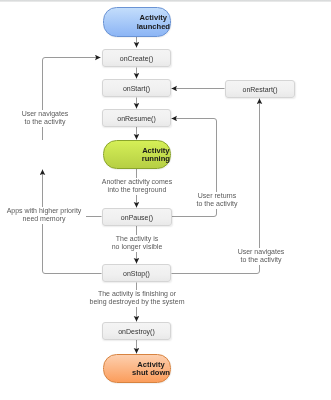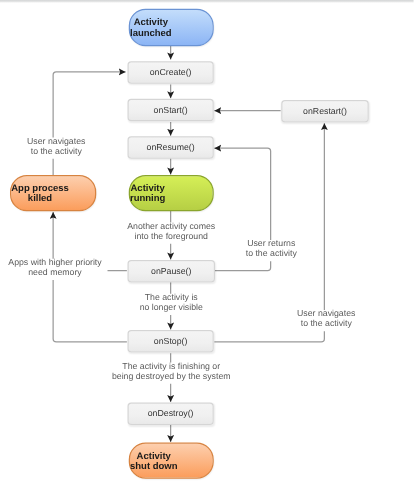--- a/index.html
+++ b/index.html
@@ -4,21 +4,21 @@
 <style>
   html,body{margin:0;padding:0;background:#ffffff;}
   body{width:331px;height:400px;overflow:hidden;
        font-family:"Liberation Sans",sans-serif;
        -webkit-font-smoothing:antialiased;}
   #canvas{position:relative;width:331px;height:400px;background:#ffffff;}
   .topline{position:absolute;left:0;top:0;width:331px;height:2px;
            background:linear-gradient(to bottom,#d3d5d6,#eeeeee);}
   svg.edges{position:absolute;left:0;top:0;width:331px;height:400px;overflow:visible;}
   .node{position:absolute;box-sizing:border-box;display:flex;flex-direction:column;
-        align-items:flex-start;justify-content:center;text-align:center;white-space:pre-line;}
+        align-items:flex-end;justify-content:center;text-align:center;white-space:pre-line;}
   .term{border-radius:13.5px;box-shadow:0.5px 0.8px 1px rgba(0,0,0,0.07);font-weight:bold;font-size:7.6px;line-height:8.7px;color:#1a1a1a;padding-top:1.5px;}
   .blue{background:linear-gradient(to bottom,#c3ddfb 0%,#8cb5f5 100%);
         border:1px solid #6a93d4;}
   .green{background:linear-gradient(to bottom,#d5ef57 0%,#b6cf44 100%);
          border:1px solid #8aa52c;}
   .orange{background:linear-gradient(to bottom,#fdcfae 0%,#fb9d5c 100%);
           border:1px solid #d78340;}
   .proc{border-radius:3px;box-shadow:0.5px 1px 1.5px rgba(0,0,0,0.08);background:linear-gradient(to bottom,#f4f4f4 0%,#f0f0f0 60%,#e9e9e9 100%);
         border:1px solid #d5d5d5;font-size:7px;color:#333333;font-weight:normal;
         display:flex;align-items:center;justify-content:center;}
@@ -82,24 +82,20 @@
   <div class="node proc" style="left:102px;top:109px;width:69px;height:18px;">
     <span>onResume()</span>
   </div>
   <div class="node term green" style="left:103px;top:140px;width:68px;height:29px;">
     <span>Activity
 running</span>
   </div>
   <div class="node proc" style="left:225px;top:80px;width:70px;height:18px;">
     <span>onRestart()</span>
   </div>
-  <div class="node term orange" style="left:8px;top:140px;width:69px;height:29px;">
-    <span>App process
-killed</span>
-  </div>
   <div class="node proc" style="left:102px;top:208px;width:70px;height:18px;">
     <span>onPause()</span>
   </div>
   <div class="node proc" style="left:102px;top:264px;width:69px;height:18px;">
     <span>onStop()</span>
   </div>
   <div class="node proc" style="left:102px;top:322px;width:69px;height:18px;">
     <span>onDestroy()</span>
   </div>
   <div class="node term orange" style="left:103px;top:354px;width:68px;height:29px;">

